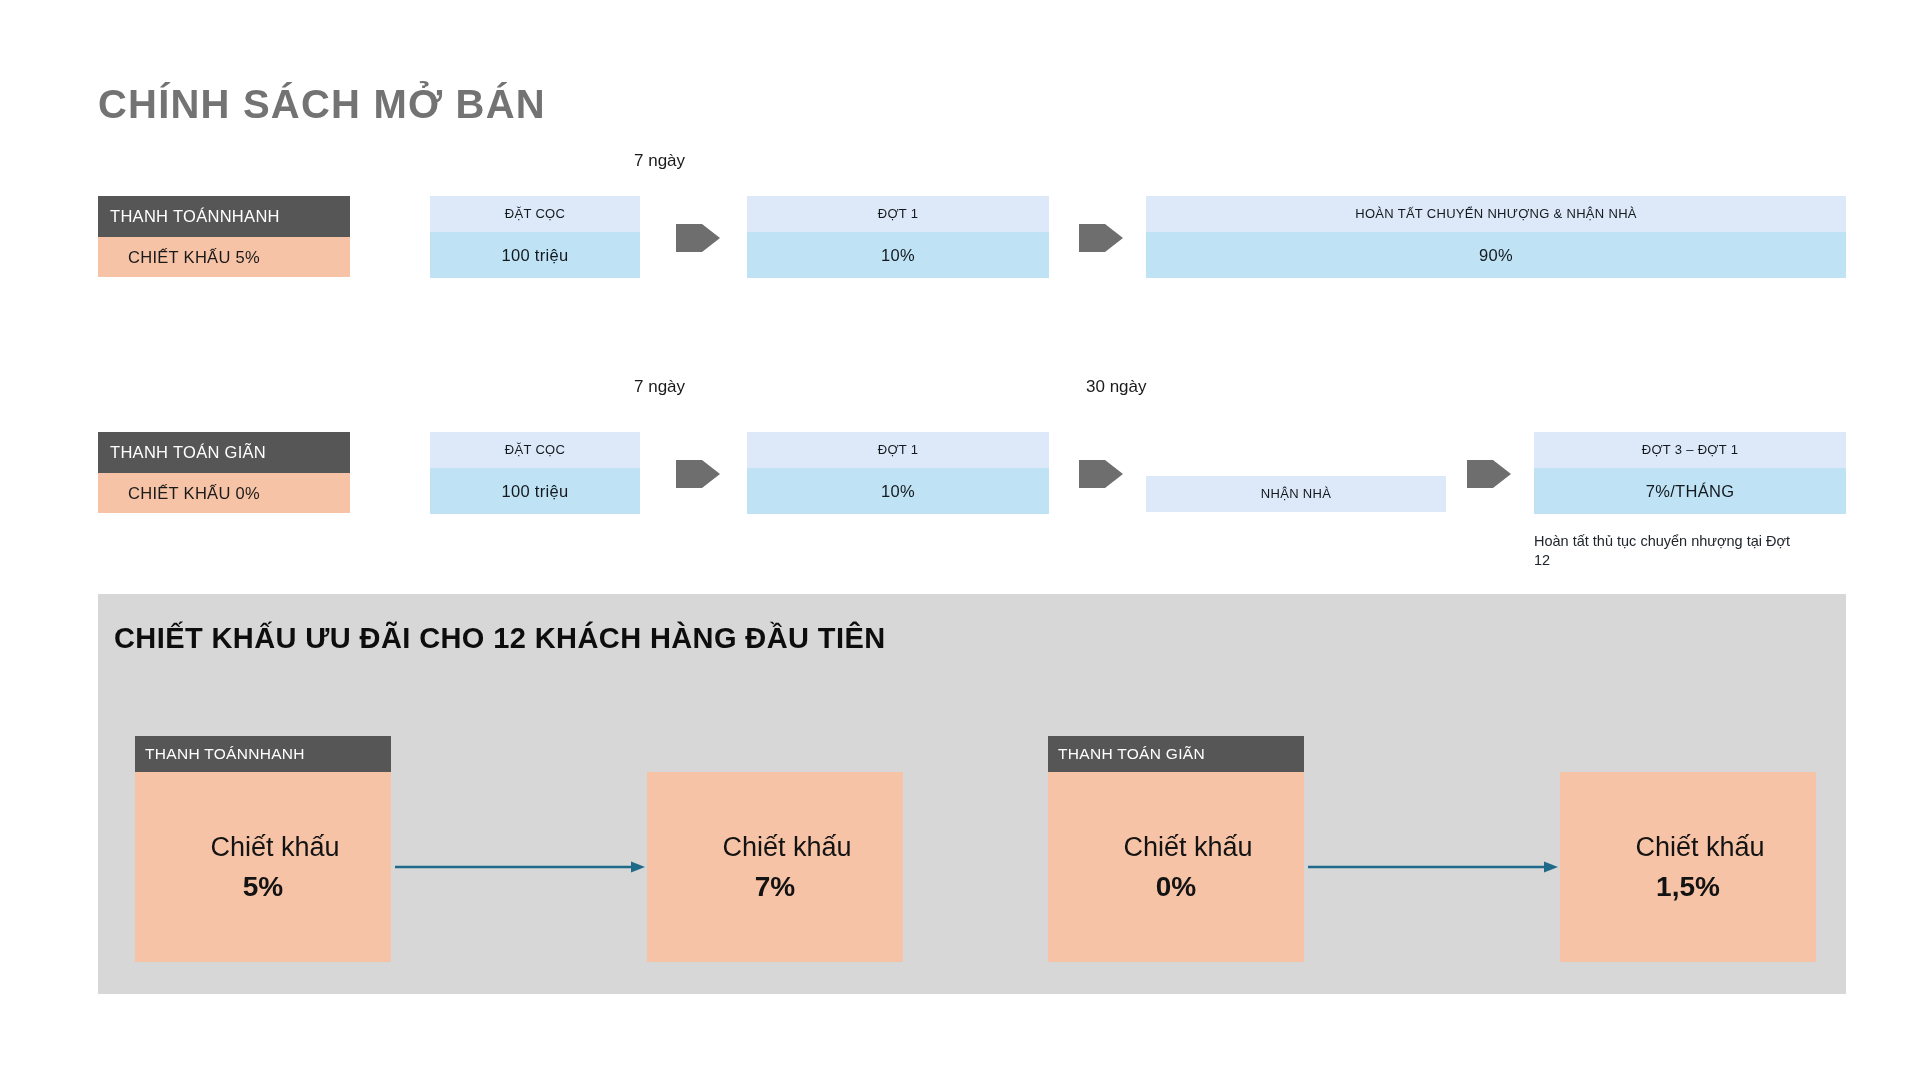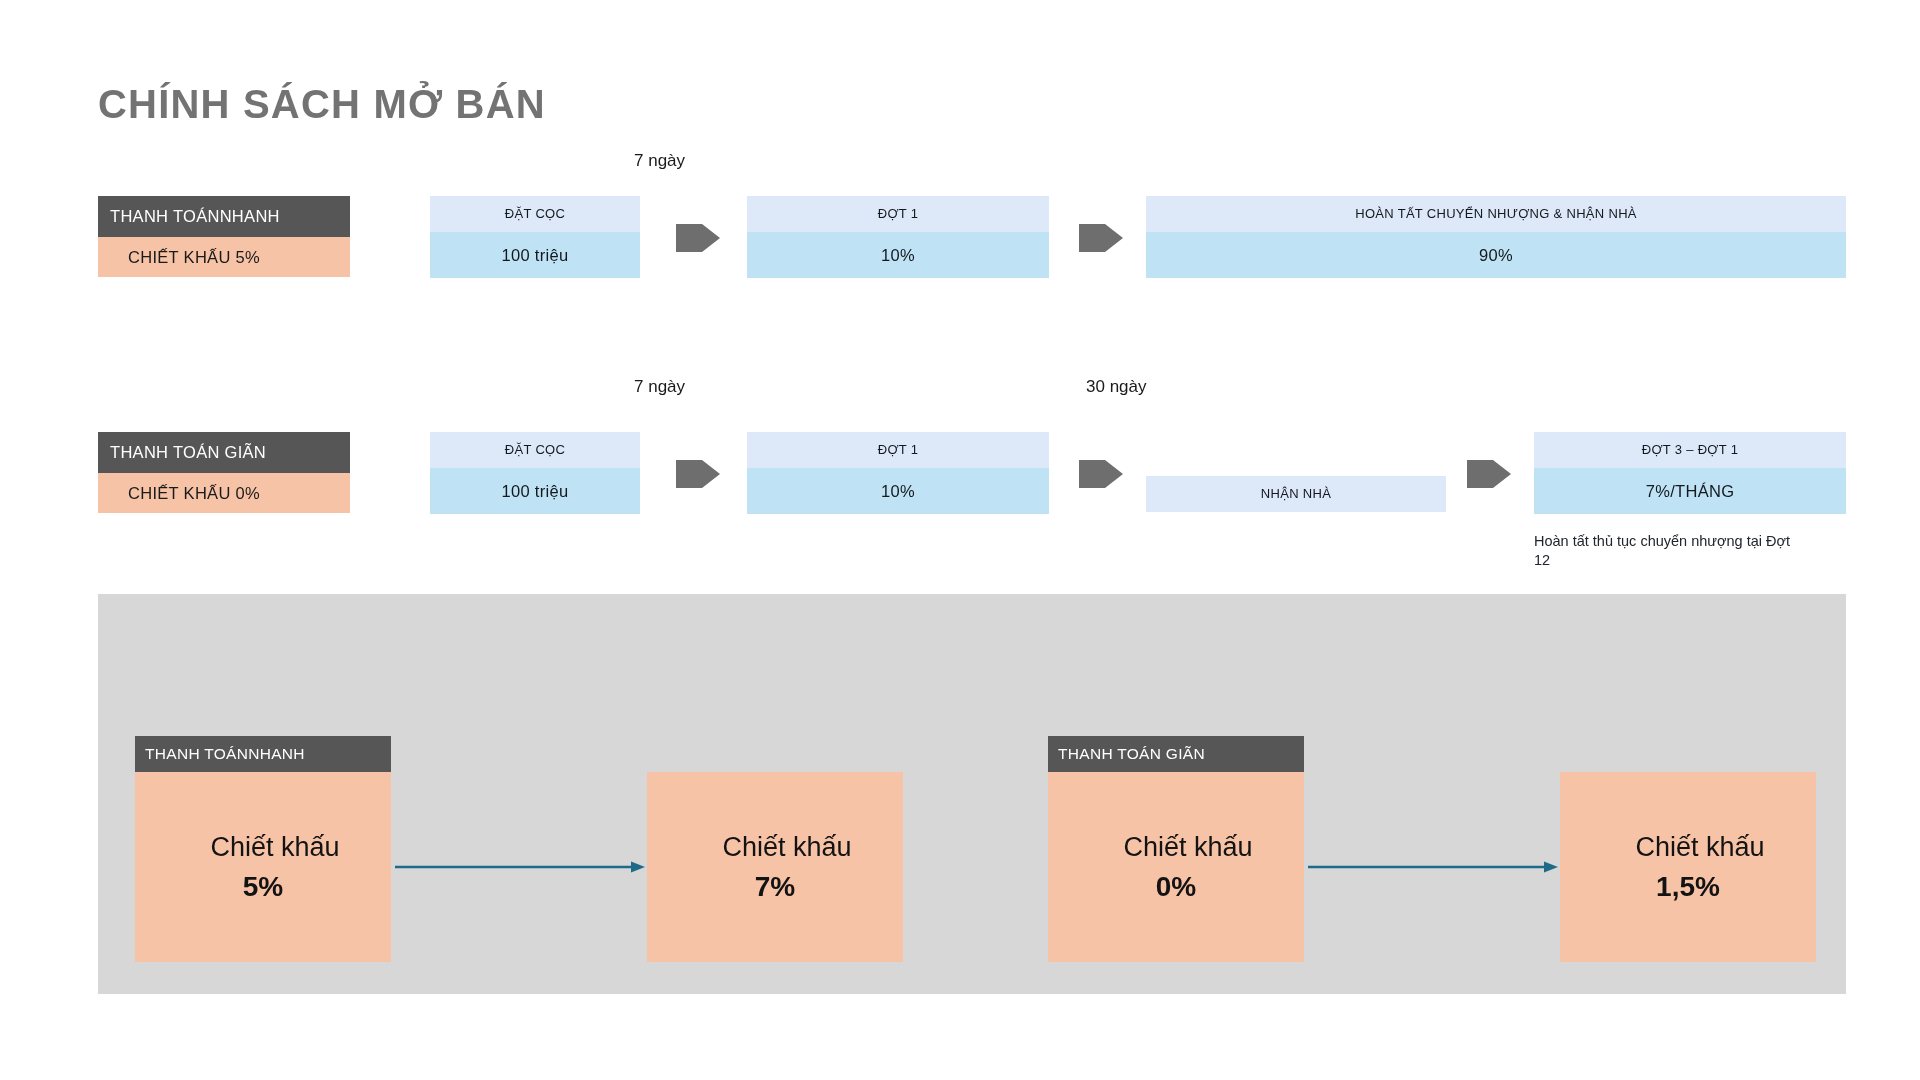--- a/index.html
+++ b/index.html
@@ -251,20 +251,21 @@
 
     <div class="step" style="left:1534px; top:52px; width:312px;">
       <div class="step-head">ĐỢT 3 – ĐỢT 1</div>
       <div class="step-val">7%/THÁNG</div>
     </div>
 
     <div class="footnote" style="left:1534px; top:152px;">Hoàn tất thủ tục chuyển nhượng tại Đợt 12</div>
   </div>
 
   <div class="panel">
+    <div class="panel-title">CHIẾT KHẤU ƯU ĐÃI CHO 12 KHÁCH HÀNG ĐẦU TIÊN</div>
 
     <div class="tag" style="left:37px; top:142px; width:256px;">THANH TOÁNNHANH</div>
     <div class="card" style="left:37px; top:178px; width:256px; height:190px;">
       <div class="c-label">Chiết khấu</div>
       <div class="c-value">5%</div>
     </div>
 
     <div class="flow-arrow" style="left:297px; top:266px; width:252px;">
       <svg width="252" height="14" viewBox="0 0 252 14">
         <line x1="0" y1="7" x2="236" y2="7" stroke="#1f6a88" stroke-width="2.6"></line>

